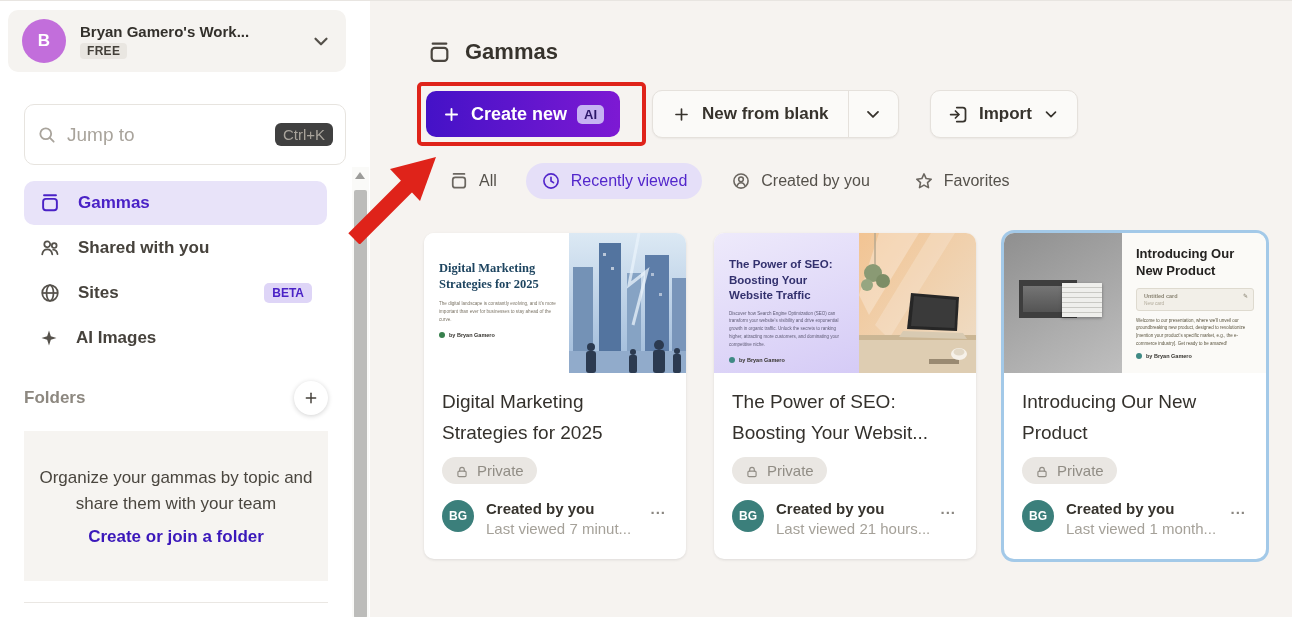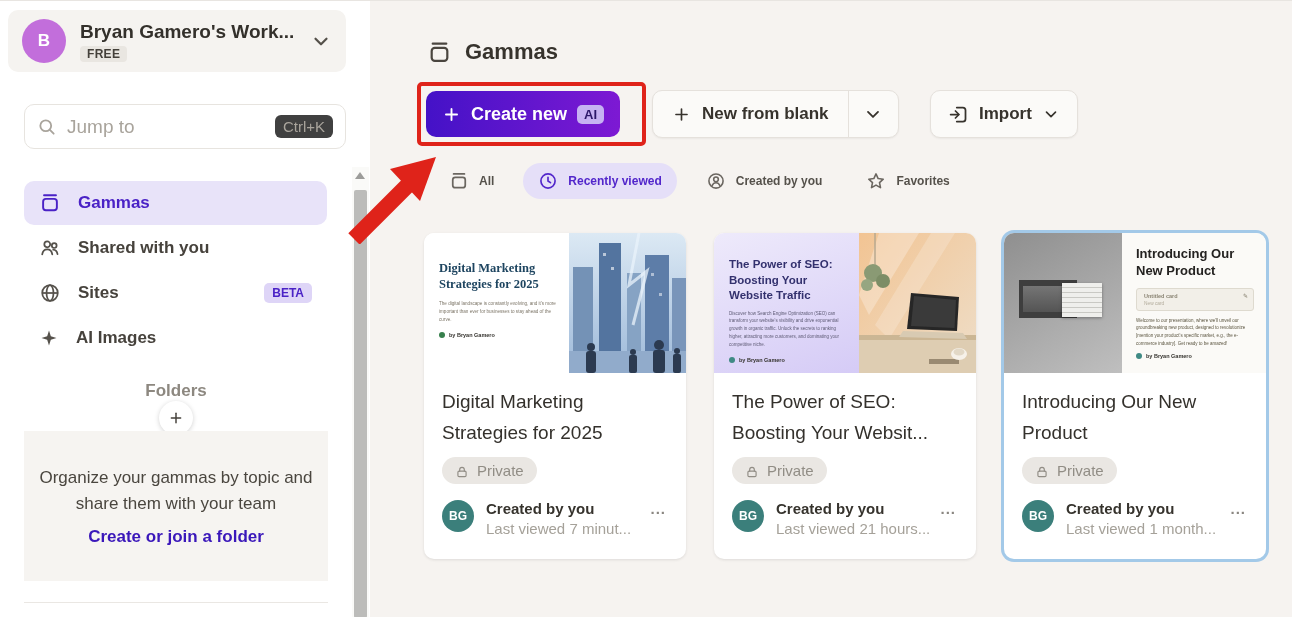--- a/index.html
+++ b/index.html
@@ -16,43 +16,43 @@
   .ws-row {
     position:absolute; left:8px; top:9px; width:338px; height:62px;
     background:#f5f3f0; border-radius:10px; display:flex; align-items:center;
     padding:0 14px; cursor:pointer;
   }
   .ws-avatar {
     width:44px; height:44px; border-radius:50%; background:var(--avatar-purple,#c26edb);
     color:#fff; font-weight:700; font-size:17px; display:flex; align-items:center; justify-content:center;
   }
   .ws-meta { margin-left:14px; flex:1; min-width:0; }
-  .ws-name { font-size:19px; font-weight:700; color:#33302b; white-space:nowrap; }
+  .ws-name { font-size:15px; font-weight:700; color:#33302b; white-space:nowrap; }
   .ws-plan { display:inline-block; margin-top:3px; background:#e9e6e1; border-radius:4px; padding:1px 7px; font-size:12px; font-weight:700; color:#44403a; letter-spacing:.3px; }
   .ws-chevron { color:#54504a; }
 
   .search-box {
-    position:absolute; left:24px; top:103px; width:322px; height:45px;
+    position:absolute; left:24px; top:103px; width:322px; height:61px;
     border:1px solid #e7e4df; border-radius:10px; background:#fff;
     display:flex; align-items:center; padding:0 12px; cursor:text;
   }
   .search-ph { flex:1; margin-left:10px; font-size:19px; color:#a9a49c; }
   .kbd { background:#404040; border-radius:6px; padding:3px 8px; font-size:15px; color:#a9a49c; }
 
   .nav { position:absolute; left:24px; top:180px; width:303px; }
   .nav-item {
     display:flex; align-items:center; height:44px; margin-bottom:1px; padding:0 15px;
     border-radius:10px; font-size:17px; font-weight:600; color:#46423c; gap:17px; cursor:pointer;
   }
   .nav-item .nicon { color:#55514b; }
   .nav-item.active { background:#e8e3f9; color:var(--accent-purple,#4a22c6); font-weight:700; }
   .nav-item.active .nicon { color:var(--accent-purple,#4a22c6); }
   .badge-beta { margin-left:auto; background:#ded5f7; color:var(--accent-purple,#5a2dcf); font-size:12px; font-weight:800; border-radius:5px; padding:3px 8px; }
 
-  .folders-head { position:absolute; left:24px; top:380px; width:304px; display:flex; align-items:center; justify-content:space-between;flex-direction:column; }
+  .folders-head { position:absolute; left:24px; top:380px; width:304px; display:flex; align-items:center; justify-content:space-between; }
   .folders-title { font-size:17px; font-weight:700; color:#8d8880; }
   .folder-add {
     width:34px; height:34px; border-radius:50%; background:#fff;
     box-shadow:0 1px 5px rgba(0,0,0,.18); display:flex; align-items:center; justify-content:center;
     color:#44403a; cursor:pointer;
   }
   .folders-box {
     position:absolute; left:24px; top:430px; width:304px; height:150px; background:#f6f4f1;
     display:flex; flex-direction:column; align-items:center; justify-content:center;
     text-align:center; padding:0 8px;
@@ -83,21 +83,21 @@
   .btn-split { position:absolute; left:282px; top:89px; height:48px; display:flex; align-items:stretch; }
   .btn-split-main { display:flex; align-items:center; gap:11px; padding:0 19px; font-size:17px; font-weight:600; color:#37332d; cursor:pointer; }
   .btn-split-divider { width:1px; background:#e5e1dc; }
   .btn-split-chevron { width:49px; display:flex; align-items:center; justify-content:center; cursor:pointer; color:#37332d; }
   .btn-import {
     position:absolute; left:560px; top:89px; height:48px; padding:0 17px;
     display:flex; align-items:center; gap:10px; font-size:17px; font-weight:600; color:#37332d; cursor:pointer;
   }
 
   .filters { position:absolute; left:64px; top:162px; height:36px; display:flex; align-items:center; gap:14px; }
-  .filter { display:flex; align-items:center; gap:10px; font-size:12px; font-weight:700; color:#55514b; padding:0 15px; height:36px; border-radius:999px; cursor:pointer;justify-content:flex-end; }
+  .filter { display:flex; align-items:center; gap:10px; font-size:16px; font-weight:400; color:#55514b; padding:0 15px; height:36px; border-radius:999px; cursor:pointer;justify-content:flex-end; }
   .filter .ficon { color:#6b6660; }
   .filter.active { background:#e5dff8; color:#5226cb; }
   .filter.active .ficon { color:#5226cb; }
 
   
   .arrow-annot { position:absolute; left:348px; top:148px; pointer-events:none; }
 
   
   .cards { position:absolute; left:54px; top:232px; display:flex; gap:28px; }
   .card { width:262px; height:326px; background:#fff; border-radius:10px; box-shadow:0 1px 3px rgba(0,0,0,.1); position:relative; cursor:pointer; }

